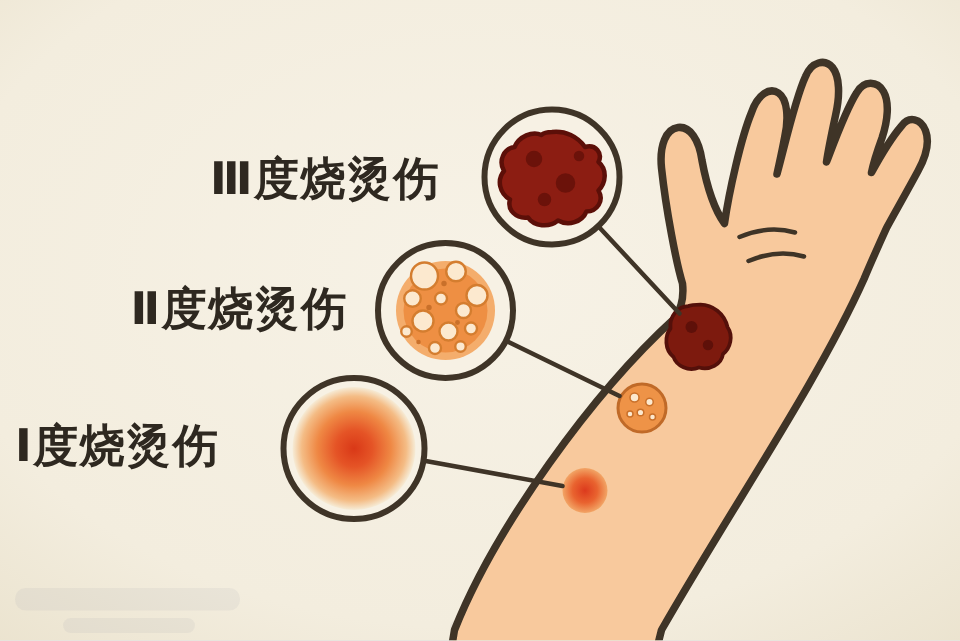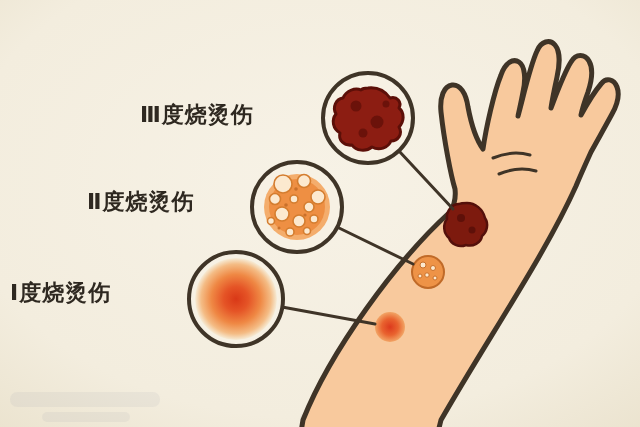--- a/index.html
+++ b/index.html
@@ -16,21 +16,21 @@
     background: #f3edde;
   }
   .stage svg {
     position: absolute;
     left: 0;
     top: 0;
     display: block;
   }
   .label {
     position: absolute;
-    font-size: 22px;
+    font-size: 30px;
     font-weight: bold;
     letter-spacing: 1px;
     color: #2e2820;
     white-space: nowrap;
     line-height: 1.1;
     user-select: none;
   }
   .label-3 { left: 140px; top: 103px; }
   .label-2 { left: 87px;  top: 190px; }
   .label-1 { left: 10px;  top: 281px; }

